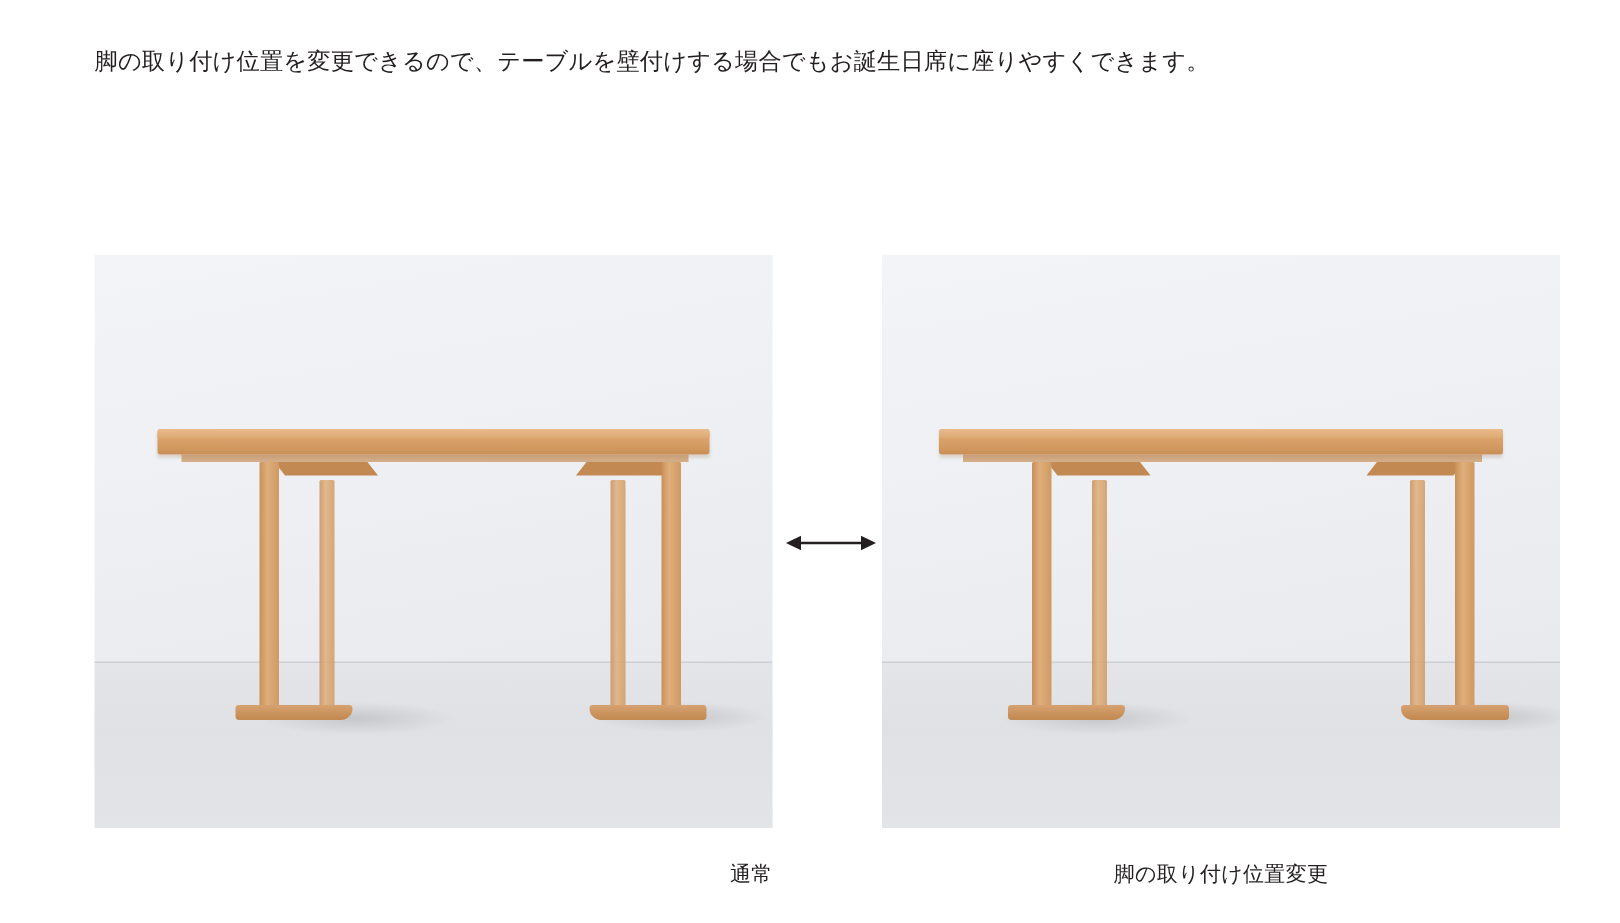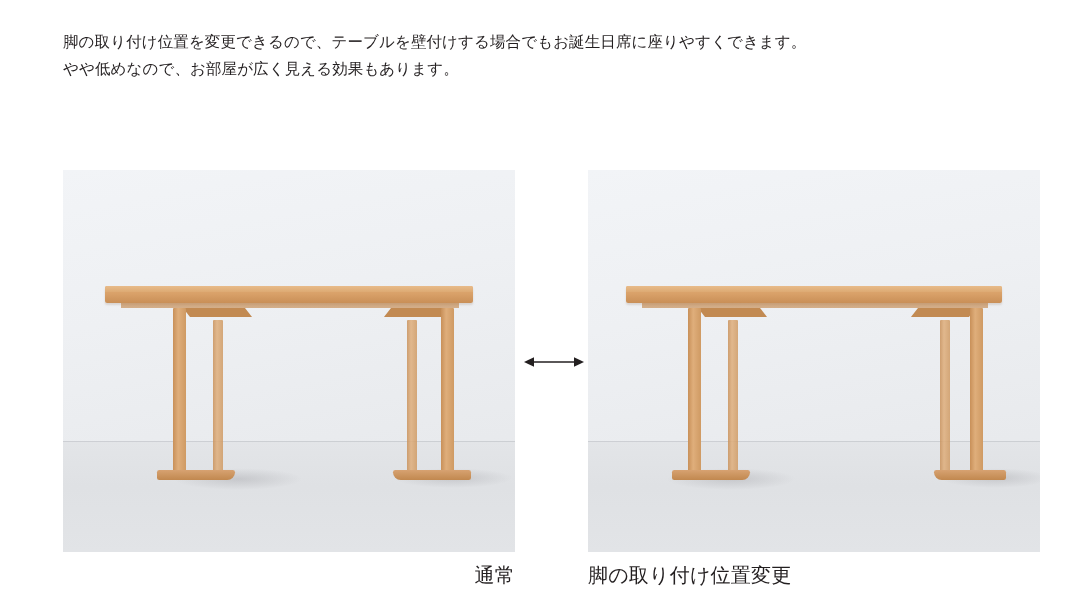--- a/index.html
+++ b/index.html
@@ -148,37 +148,36 @@
     left: 524px;
     top: 185px;
     width: 60px;
     height: 14px;
   }
   .arrow svg { display: block; }
 
   
   .caption {
     position: absolute;
-    top: 392px;
-    font-size: 20px;
+    top: 404px;
+    font-size: 14px;
     color: #231f20;
     font-weight: 500;
     letter-spacing: 0.2px;
   }
   .caption.left  { left: 63px;  width: 452px; text-align: right; }
-  .caption.right { left: 588px; width: 452px; text-align: left; }
+  .caption.right { left: 588px; width: 452px; text-align: center; }
 </style>
 </head>
 <body>
 
 <div class="page">
 
   <div class="description">
     <p>脚の取り付け位置を変更できるので、テーブルを壁付けする場合でもお誕生日席に座りやすくできます。</p>
-    <p>やや低めなので、お部屋が広く見える効果もあります。</p>
   </div>
 
   <div class="figures">
 
     <div class="figure left">
       <div class="photo">
         <div class="floor"></div>
         <div class="floorline"></div>
 
         <div class="table-wrap">

